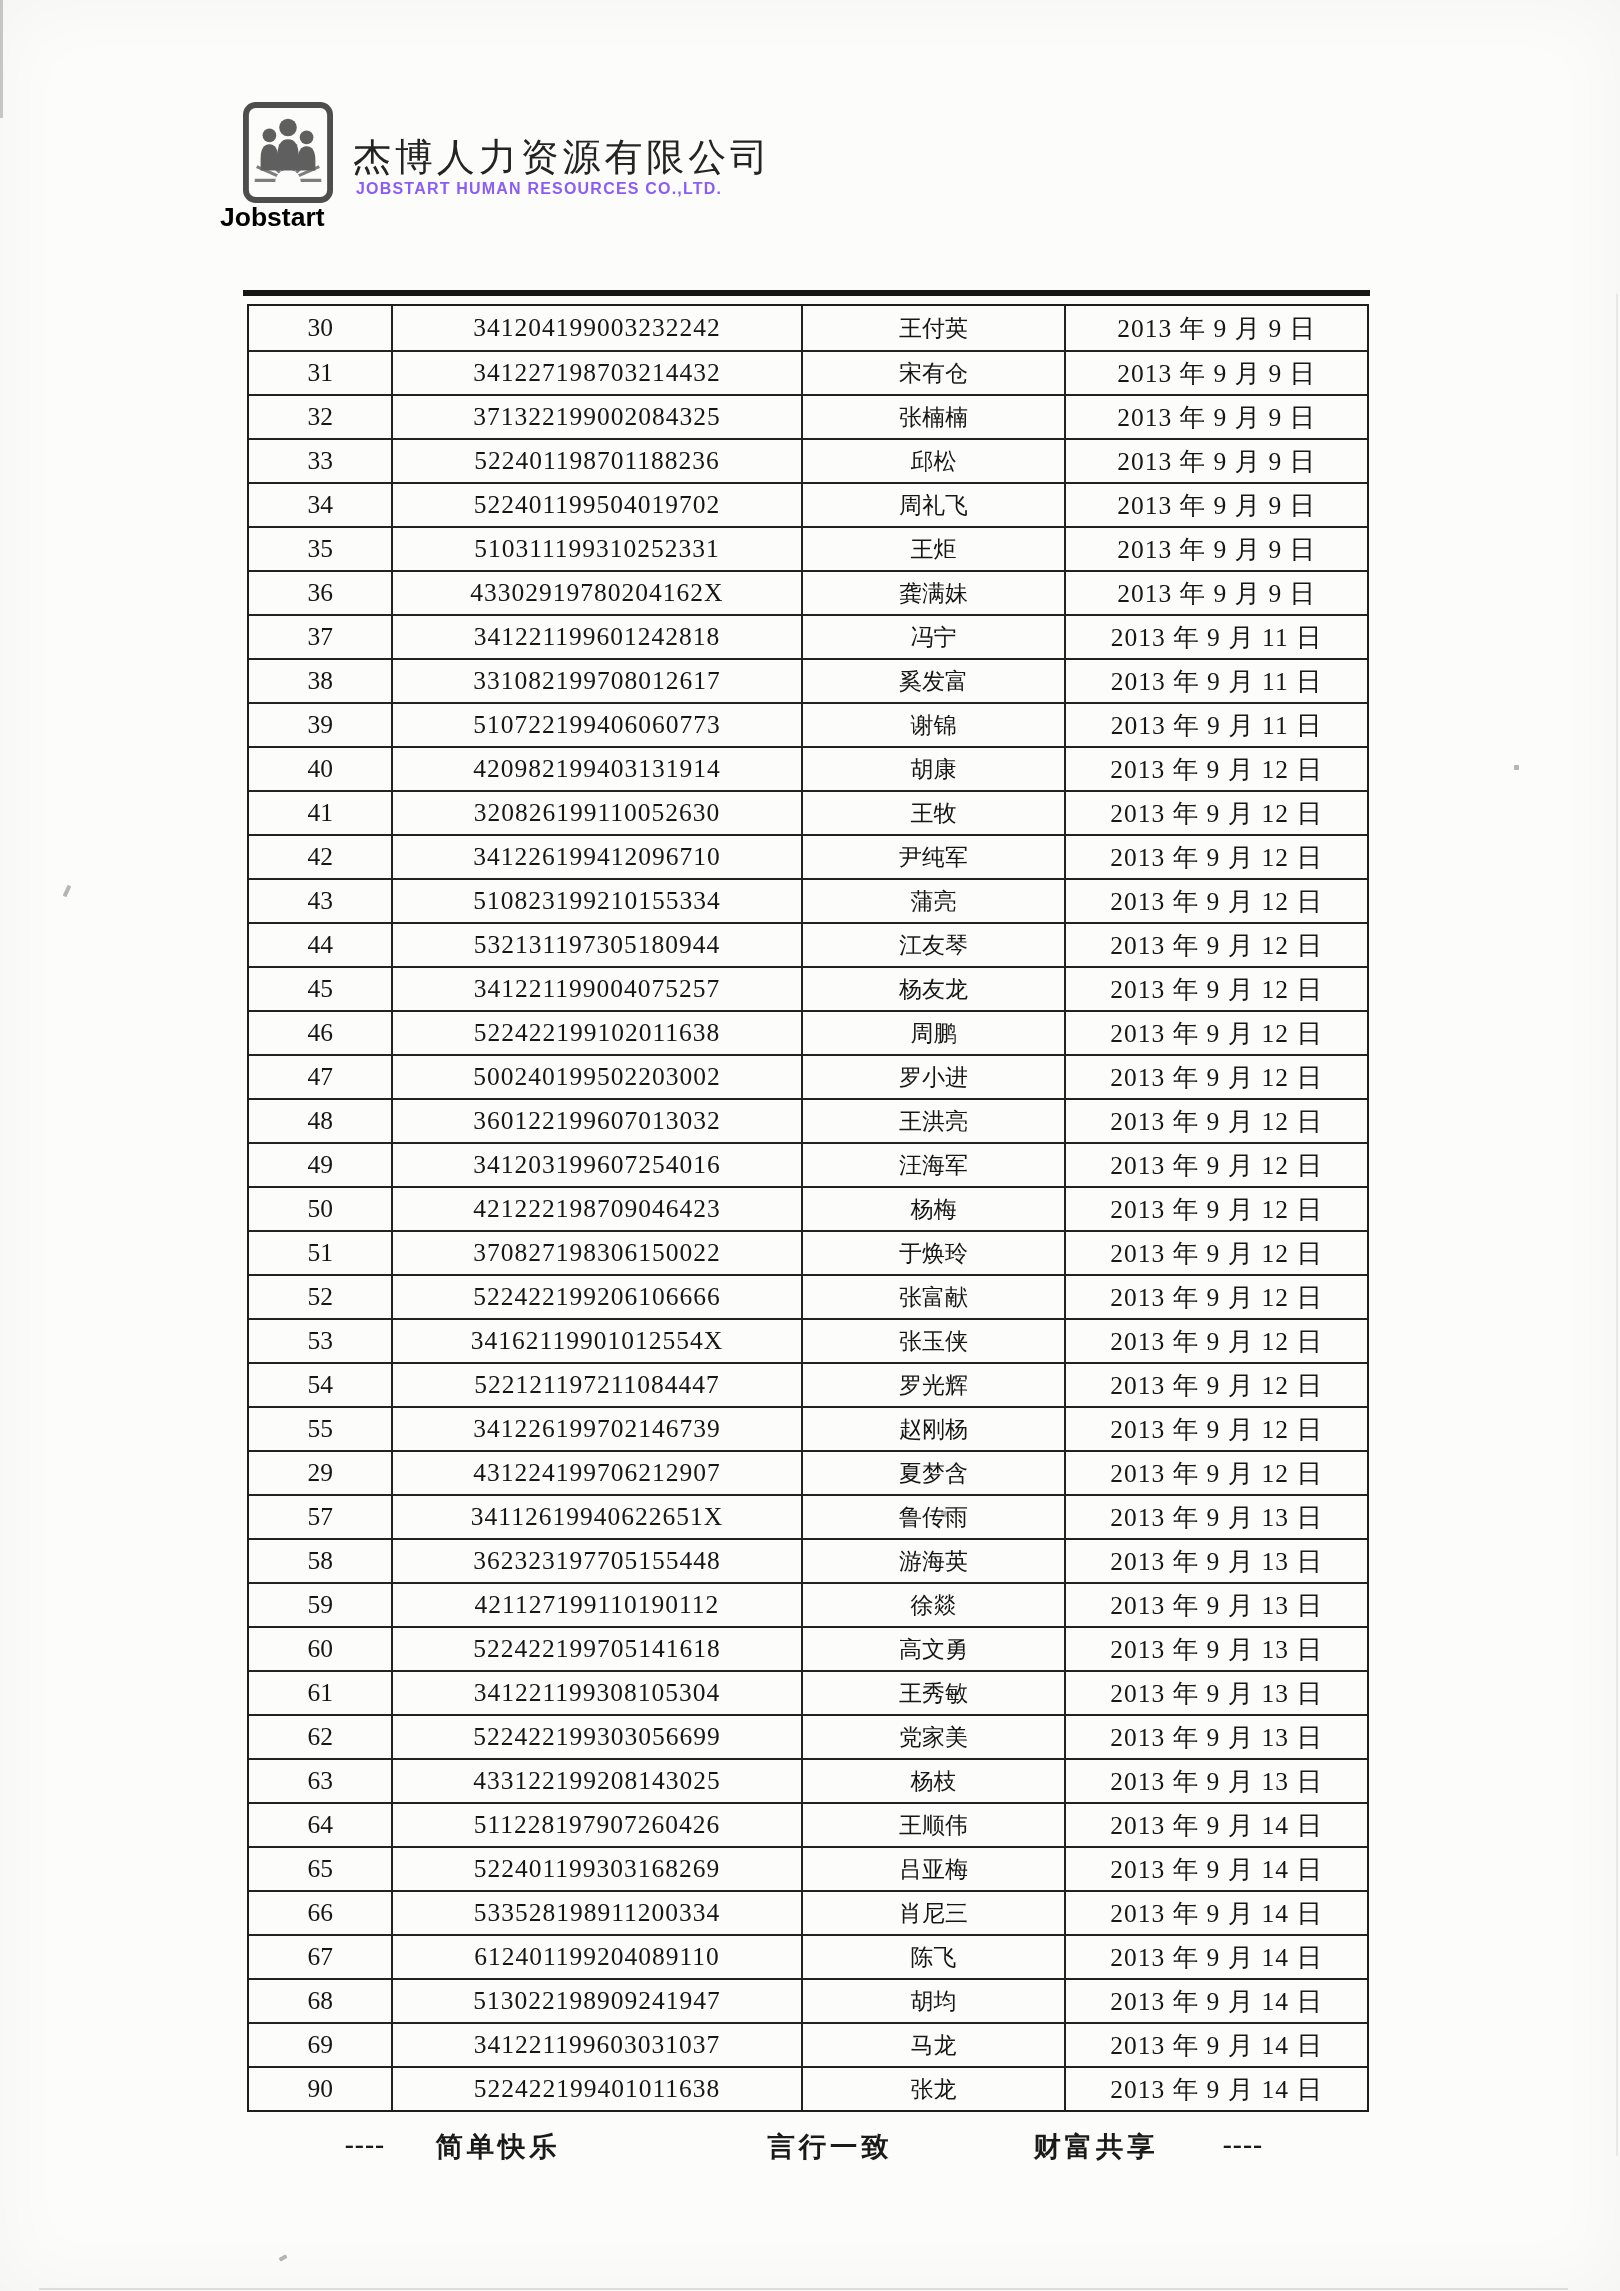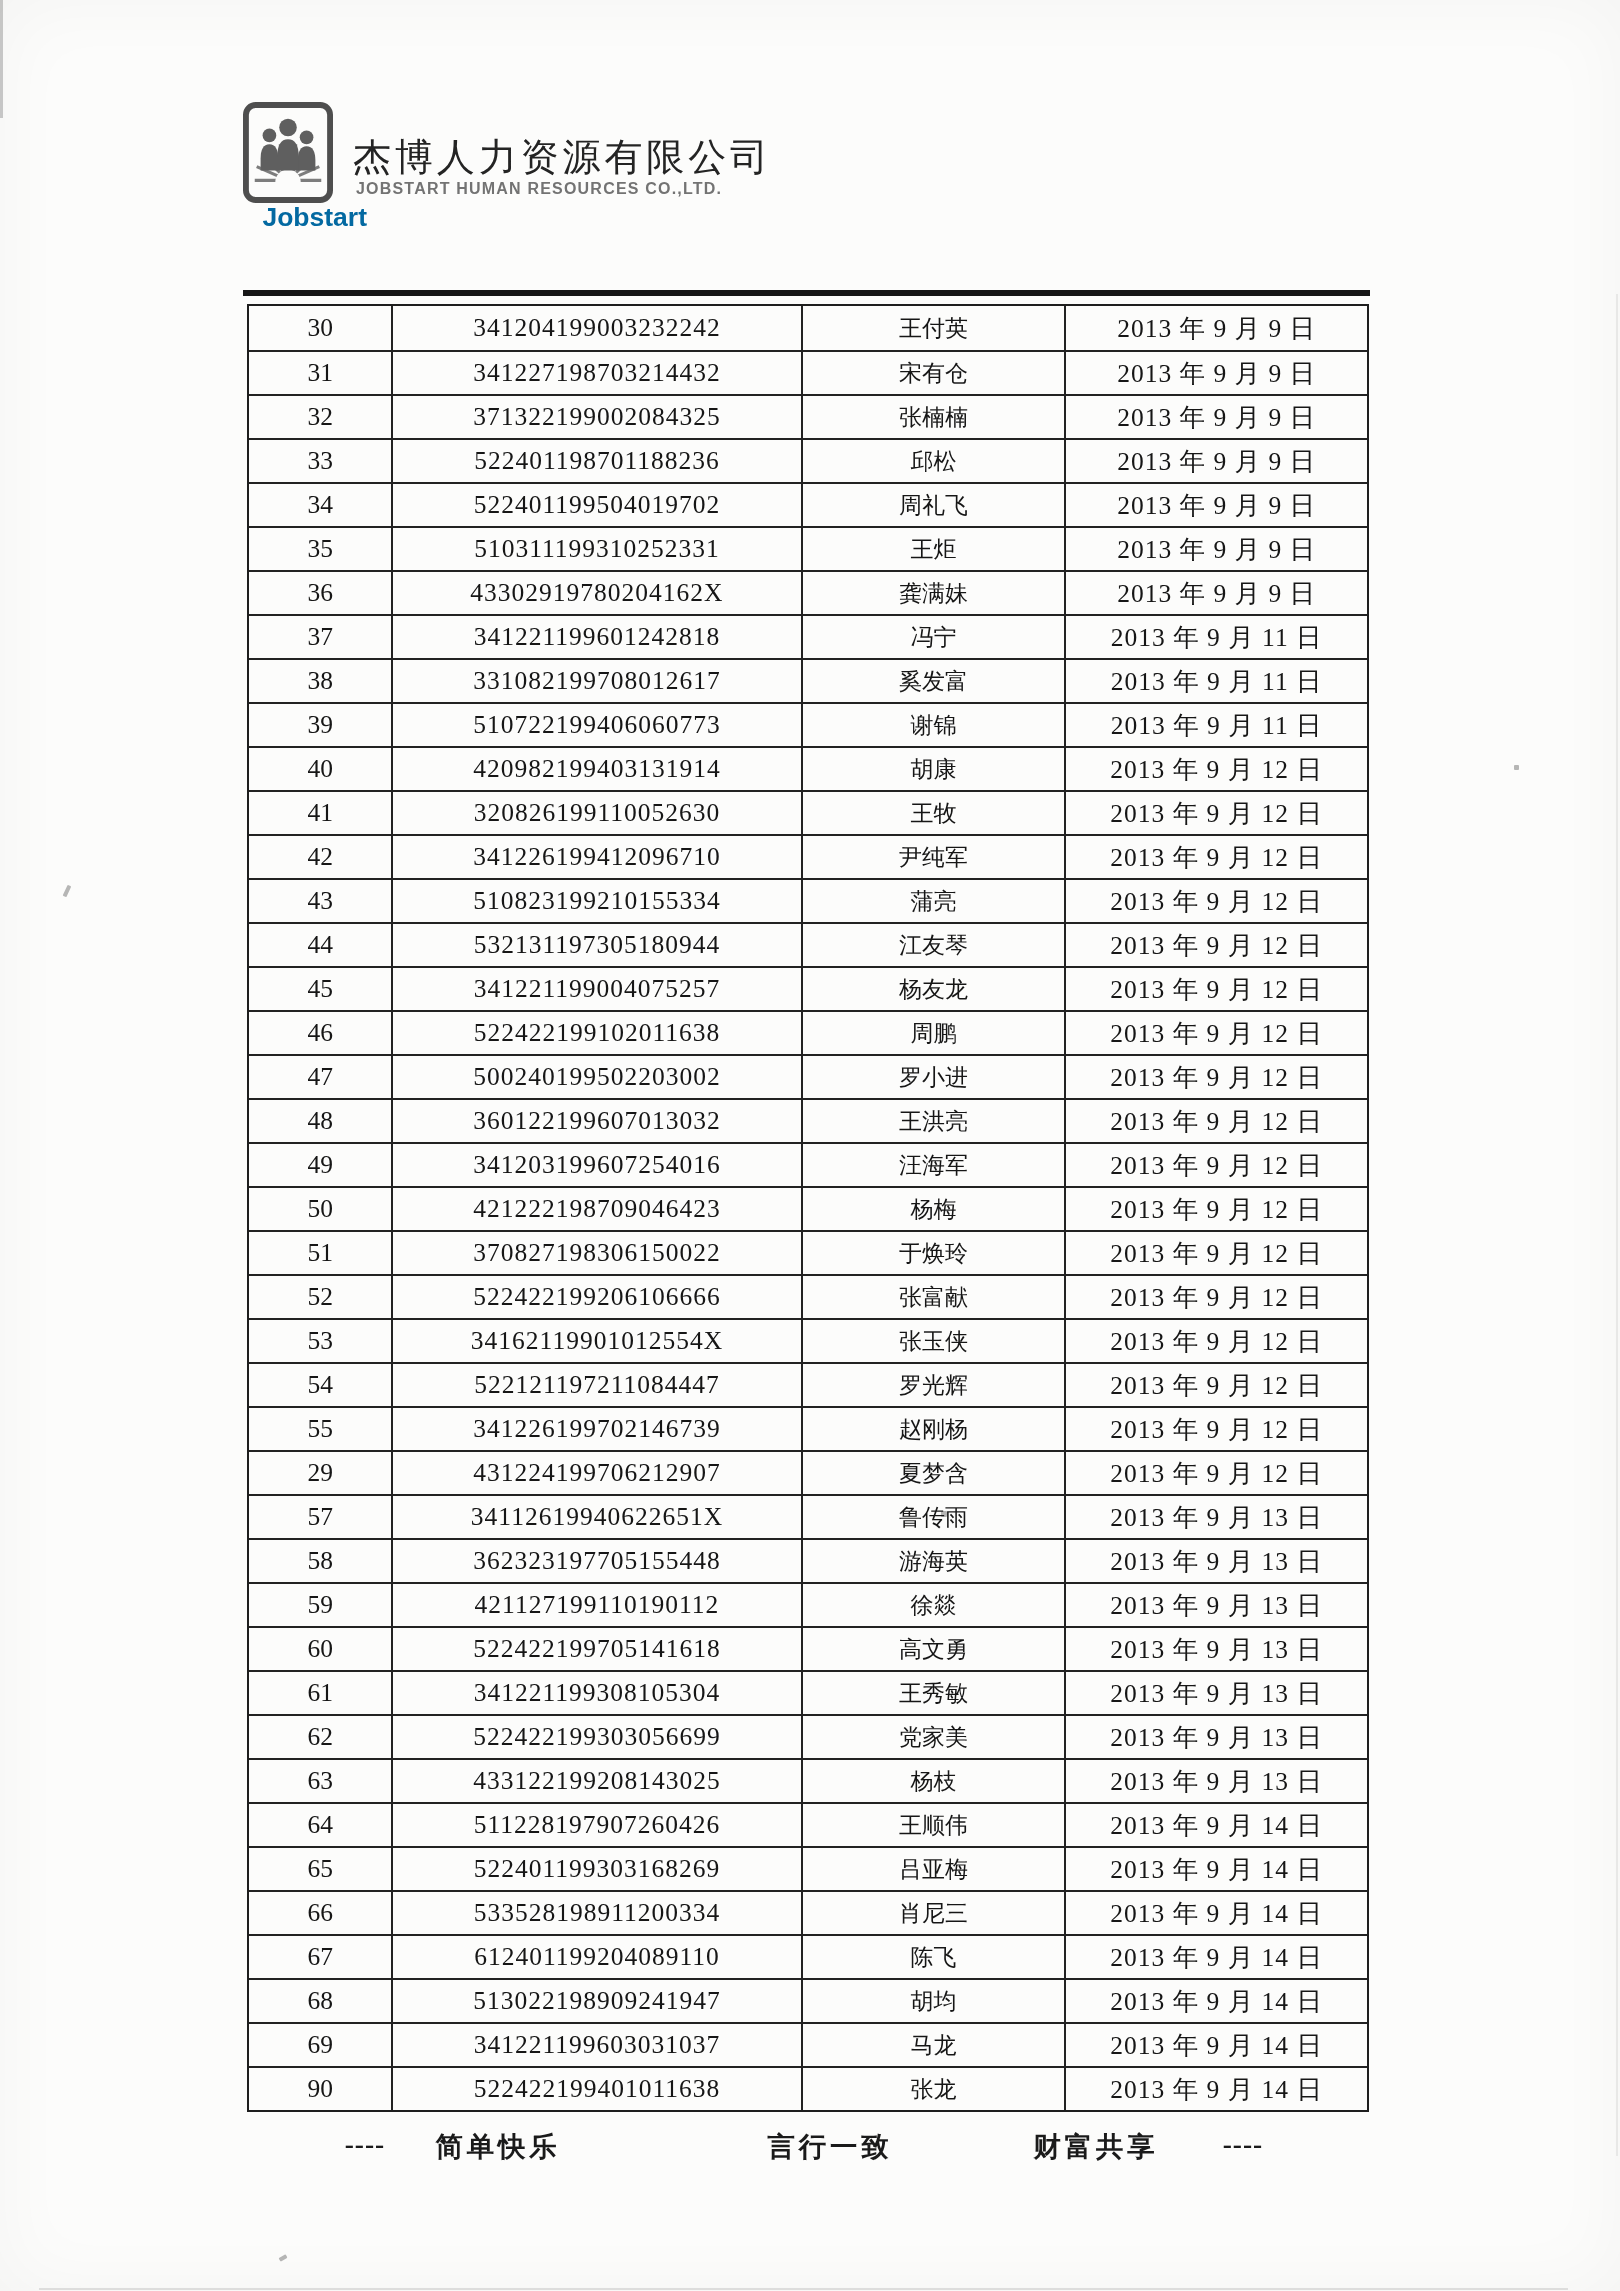--- a/index.html
+++ b/index.html
@@ -15,32 +15,32 @@
   }
   
   .edge{position:absolute;background:#8a8a8a;opacity:.45;}
   .edge.left{left:0;top:0;width:2.9px;height:118px;}
   .edge.bottom{left:39px;bottom:2px;width:1529px;height:2px;opacity:.25;}
   .edge.right{right:2px;top:294px;width:2px;height:1862px;opacity:.15;}
 
   
   .logo-box{position:absolute;left:243px;top:102px;width:90px;height:101px;}
   .logo-text{
-    position:absolute;left:240px;top:202px;width:127px;
-    text-align:right;font-family:"Liberation Sans","DejaVu Sans",sans-serif;
-    font-weight:bold;font-size:26.5px;color:#0369a1;letter-spacing:0px;
+    position:absolute;left:220px;top:202px;width:127px;
+    text-align:left;font-family:"Liberation Sans","DejaVu Sans",sans-serif;
+    font-weight:bold;font-size:26.5px;color:#000000;letter-spacing:0px;
   }
   .company-cn{
     position:absolute;left:353px;top:137px;
     font-size:38px;font-weight:400;color:#242424;letter-spacing:3.9px;
     font-family:"Liberation Serif","DejaVu Serif",serif;line-height:1.1;
   }
   .company-en{
     position:absolute;left:356px;top:180px;
-    font-size:16px;font-weight:bold;color:#737373;letter-spacing:1.2px;
+    font-size:16px;font-weight:bold;color:#8b5cf6;letter-spacing:1.2px;
     font-family:"Liberation Sans","DejaVu Sans",sans-serif;
   }
 
   
   .thick-rule{position:absolute;left:243px;top:290px;width:1127px;height:5.9px;background:#161616;}
 
   
   .id-table{
     position:absolute;left:247px;top:304px;width:1122px;
     border:2px solid #1e1e1e;

